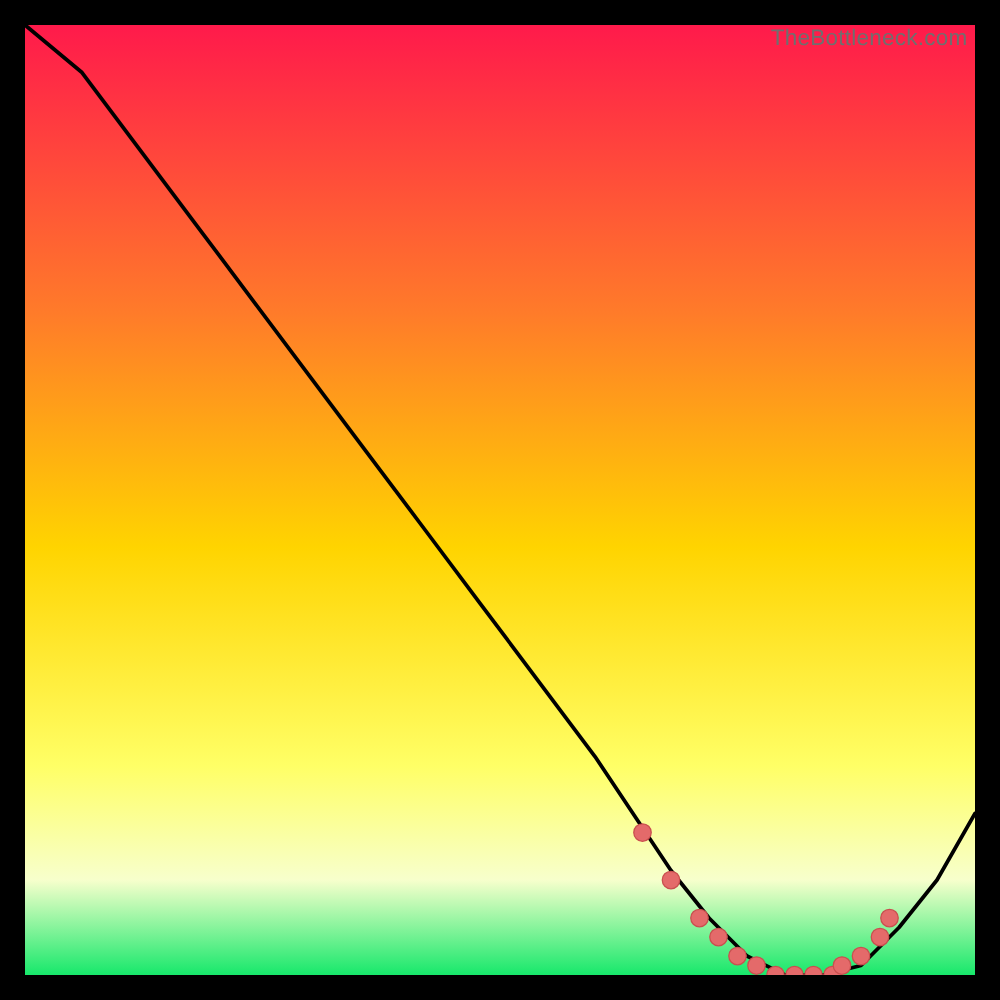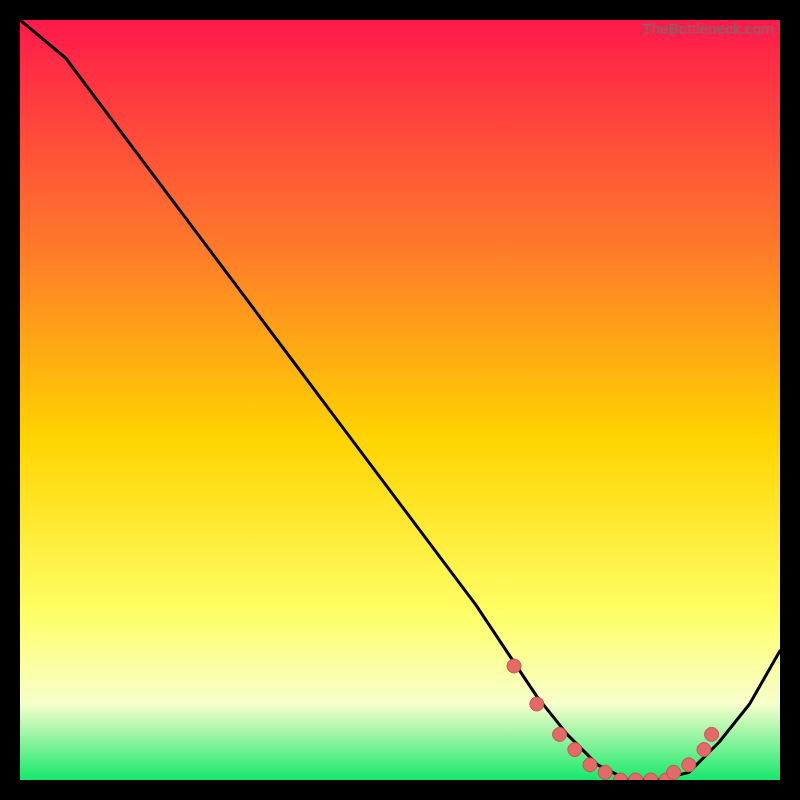--- a/index.html
+++ b/index.html
@@ -30,21 +30,21 @@
     left: 0;
     top: 0;
     width: 760px;
     height: 760px;
   }
   .watermark {
     position: absolute;
     top: 0px;
     right: 6px;
     color: #6f6f6f;
-    font-size: 15px;
+    font-size: 18px;
     font-weight: 500;
     letter-spacing: 0.2px;
     user-select: none;
   }
   svg { display: block; }
 </style>
 </head>
 <body>
 
 <div class="stage">

